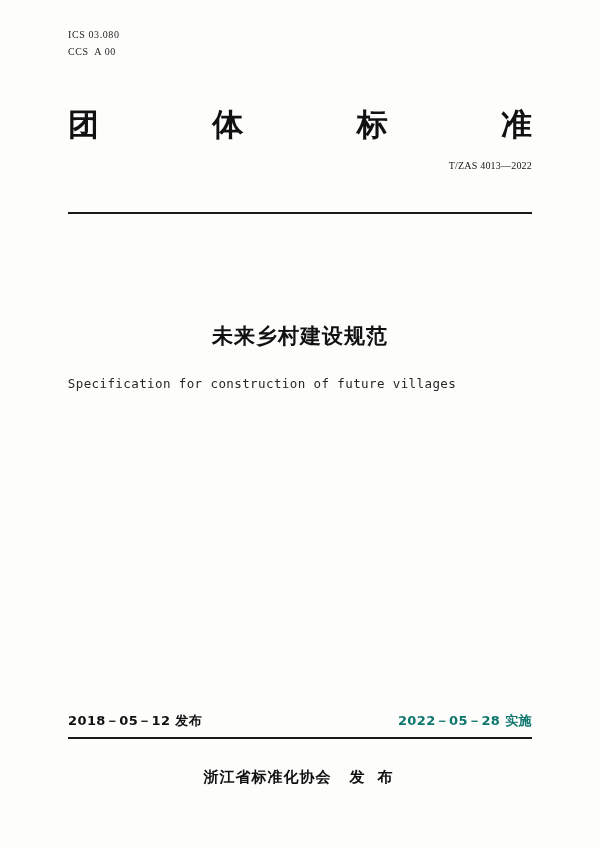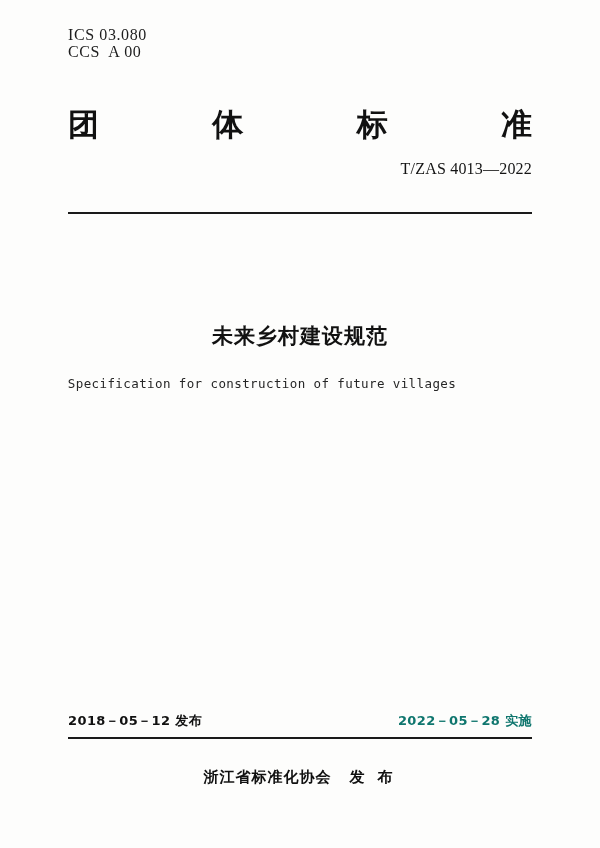--- a/index.html
+++ b/index.html
@@ -24,21 +24,21 @@
     height: 848px;
     background: #fdfdfc;
   }
 
   
   .codes {
     position: absolute;
     left: 68px;
     top: 26px;
     font-family: "Liberation Serif", serif;
-    font-size: 16px;
+    font-size: 10px;
     line-height: 17px;
     letter-spacing: 0.6px;
     color: #1d1d1d;
   }
   .codes div { white-space: pre; }
 
   
   .std-title {
     position: absolute;
     left: 68px;
@@ -52,21 +52,21 @@
     color: #111111;
   }
   .std-title span { display: block; }
 
   
   .std-number {
     position: absolute;
     right: 68px;
     top: 160px;
     font-family: "Liberation Serif", serif;
-    font-size: 16px;
+    font-size: 10px;
     letter-spacing: 0.2px;
     color: #141414;
   }
 
   
   .rule {
     position: absolute;
     left: 68px;
     top: 212px;
     width: 464px;

